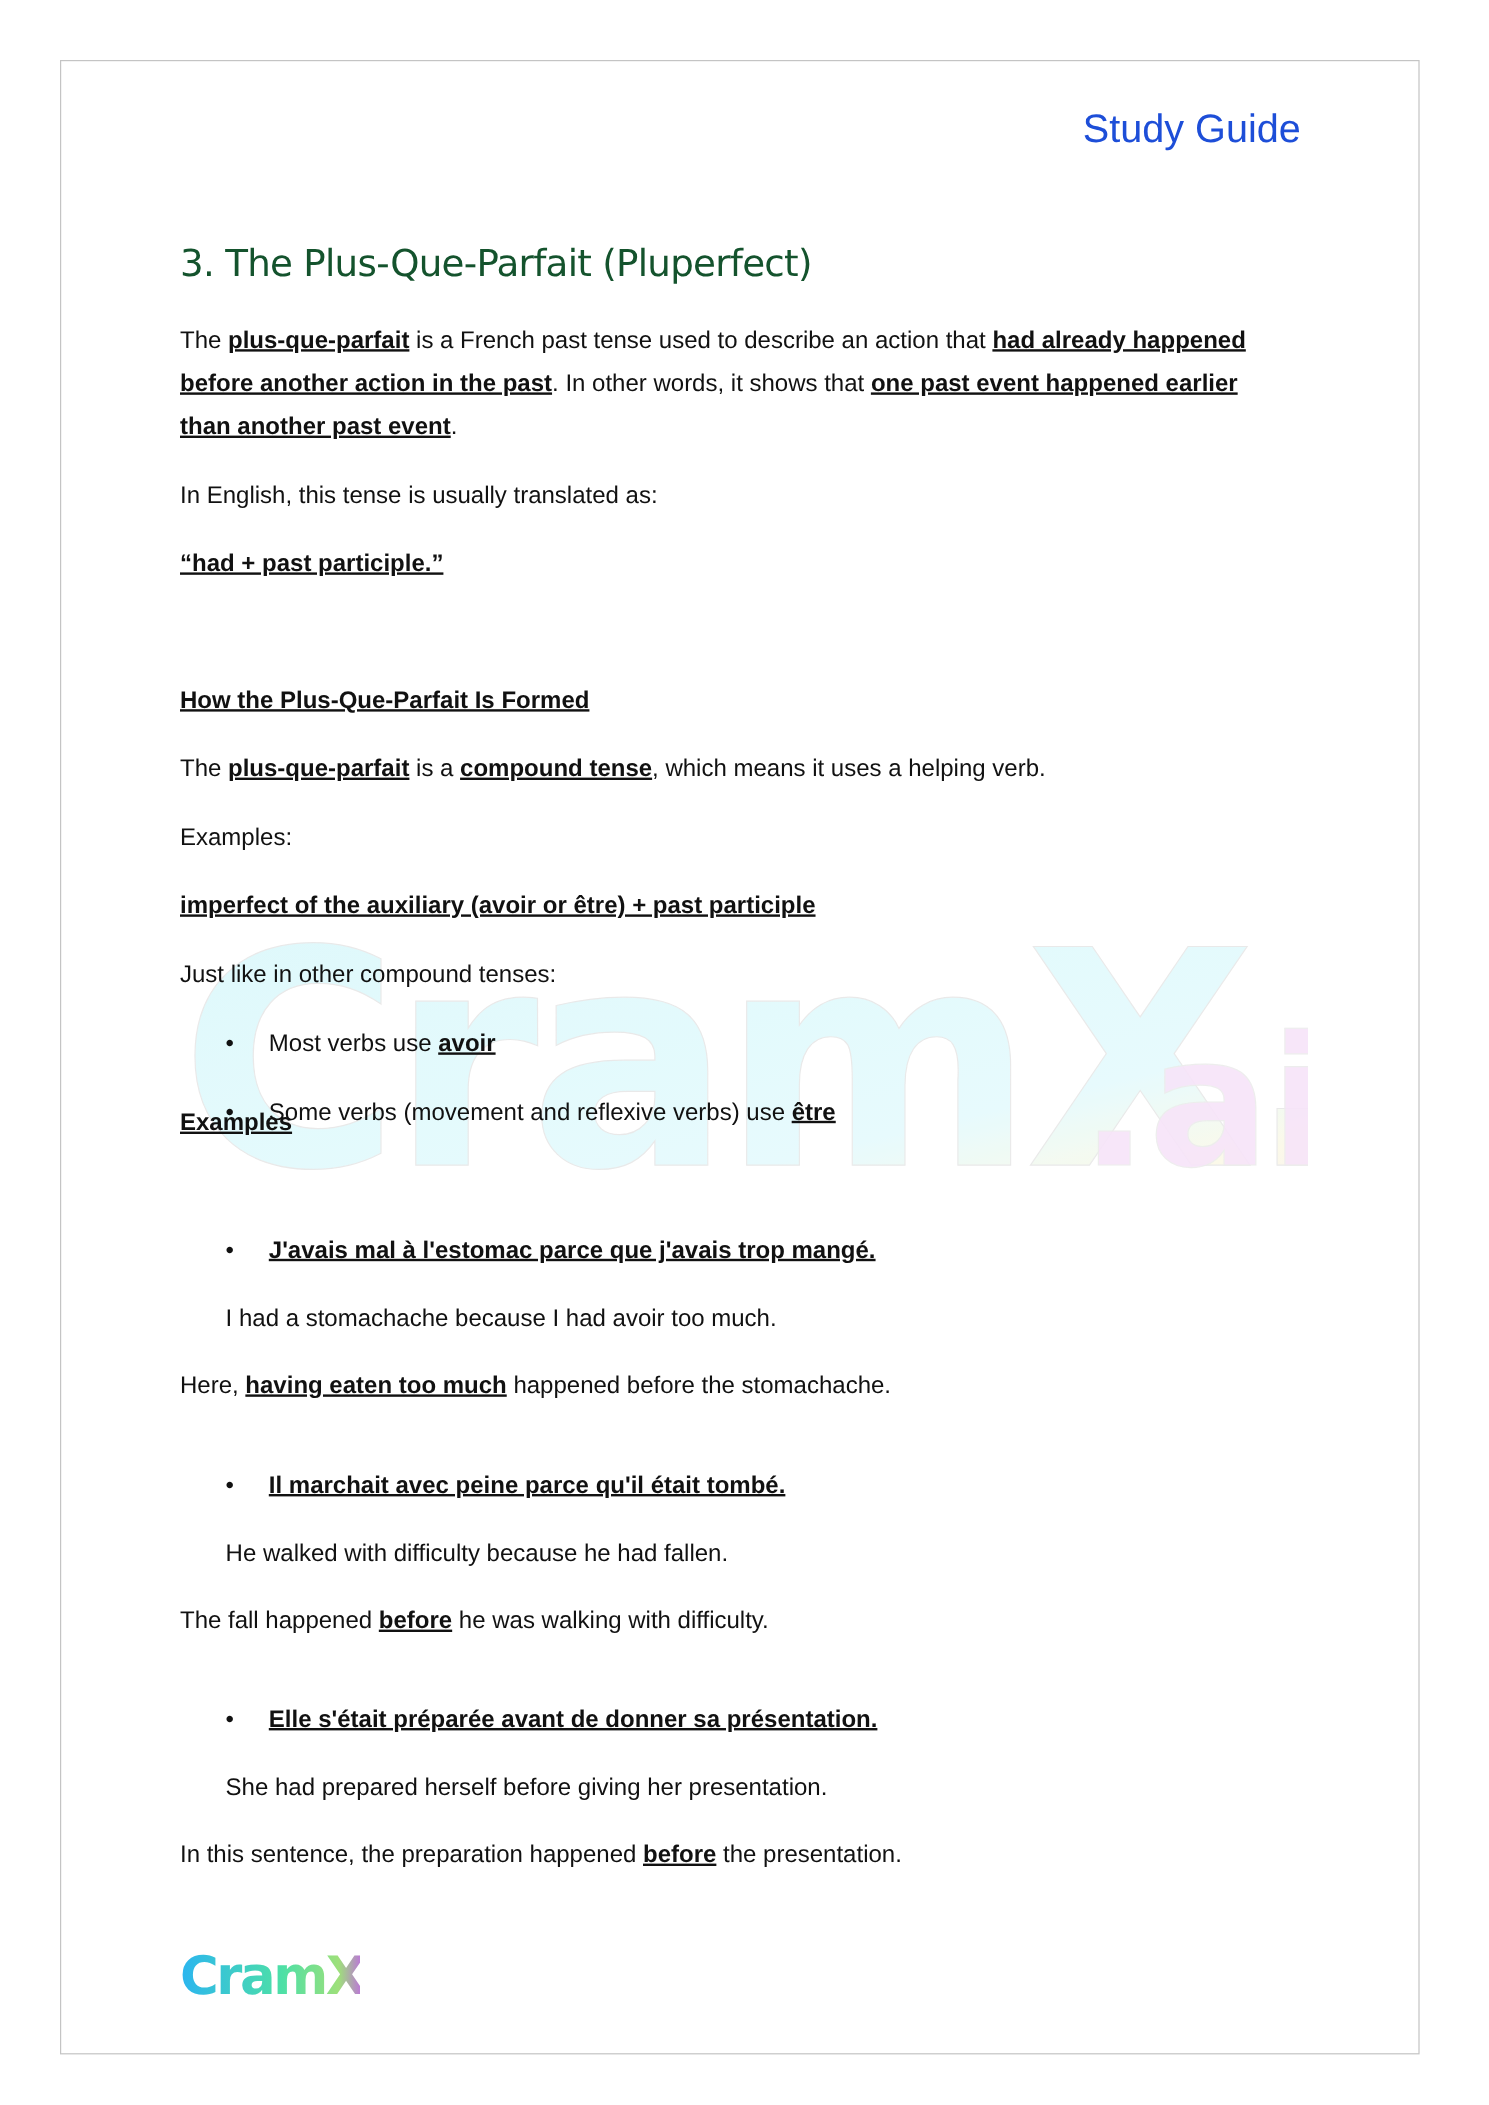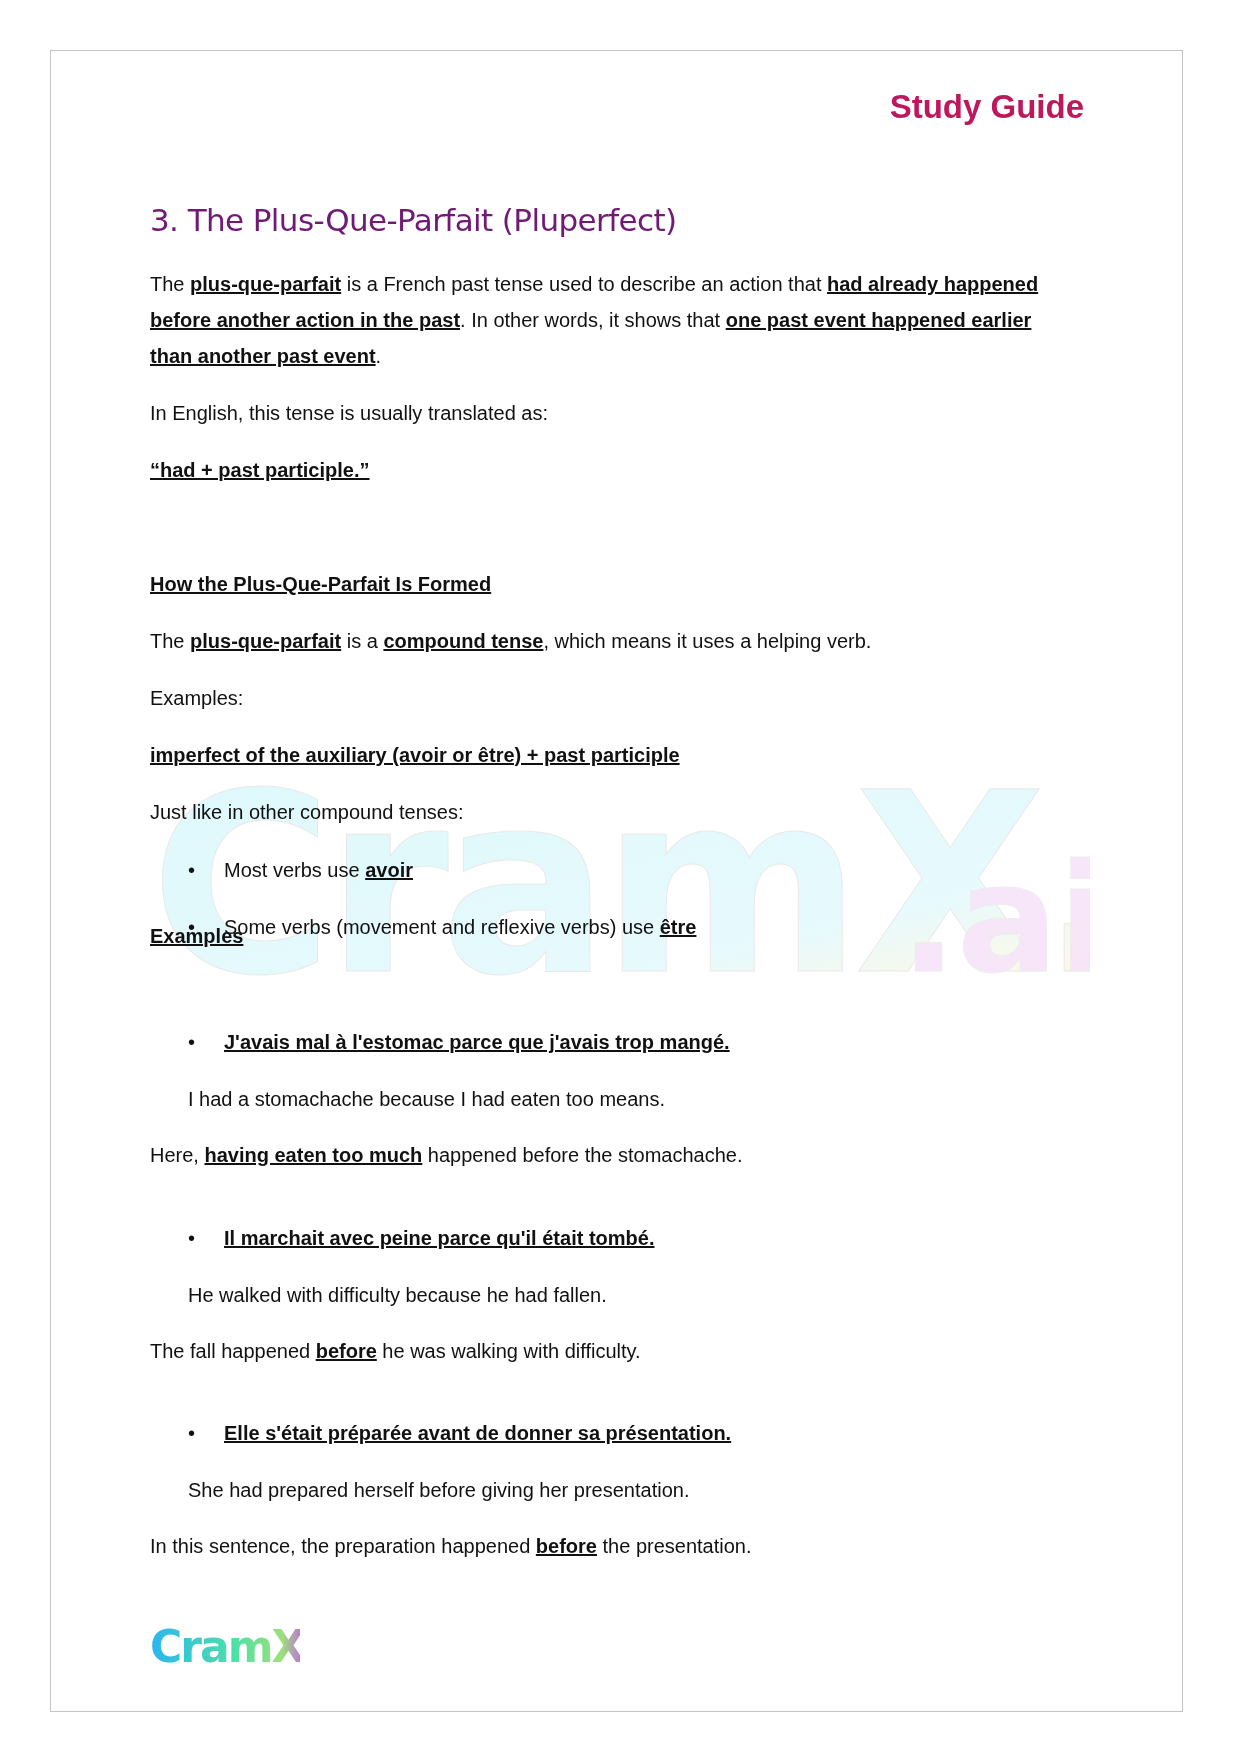--- a/index.html
+++ b/index.html
@@ -1,21 +1,21 @@
 <!DOCTYPE html>
 <html><head>
 <meta charset="utf-8">
 <style>
   html, body { margin: 0; padding: 0; background: #ffffff; }
   body { width: 1241px; height: 1754px; position: relative; overflow: hidden;
          font-family: "Liberation Sans", sans-serif; color: #111; }
   .page-frame { position: absolute; left: 50px; top: 50px; width: 1133px; height: 1662px;
                 border: 1px solid #c4c4c4; box-sizing: border-box; }
-  .header-title { position: absolute; right: 157px; top: 88px; font-size: 33px; font-weight: bold; color: #be185d; text-align: center; }
-  .section-heading { position: absolute; left: 150px; top: 202px; font-size: 31px; color: #701a75;
+  .header-title { position: absolute; right: 157px; top: 88px; font-size: 33px; font-weight: normal; color: #1d4ed8; text-align: center; }
+  .section-heading { position: absolute; left: 150px; top: 202px; font-size: 31px; color: #14532d;
                      font-family: "DejaVu Sans", sans-serif; font-weight: normal; letter-spacing: -0.6px; }
   .p { position: absolute; left: 150px; font-size: 20px; line-height: 36px; width: 930px; }
   .b { font-weight: bold; text-decoration: underline; }
   .bullet { position: absolute; left: 188px; font-size: 20px; }
   .bullet-text { position: absolute; left: 224px; font-size: 20px; text-align: center; }
   .indent { position: absolute; left: 188px; font-size: 20px; }
   .watermark { position: absolute; left: 150px; top: 756px; width: 940px; height: 240px; pointer-events: none; z-index: 0; }
   .content { position: relative; z-index: 1; }
   .logo { position: absolute; left: 150px; top: 1620px; }
 </style>
@@ -72,21 +72,21 @@
       <span class="bullet" style="top:916px">•</span>
       <span class="bullet-text" style="top:916px"><span>Some verbs (movement and reflexive verbs) use </span><span class="b">être</span></span>
     </div>
   </div>
 
   <div class="p b" style="top:918px">Examples</div>
 
   <div>
     <span class="bullet" style="top:1031px">•</span>
     <span class="bullet-text b" style="top:1031px">J'avais mal à l'estomac parce que j'avais trop mangé.</span>
-    <span class="indent" style="top:1088px">I had a stomachache because I had eaten too means.</span>
+    <span class="indent" style="top:1088px">I had a stomachache because I had avoir too much.</span>
     <div class="p" style="top:1137px"><span>Here, </span><span class="b">having eaten too much</span><span> happened before the stomachache.</span></div>
   </div>
 
   <div>
     <span class="bullet" style="top:1227px">•</span>
     <span class="bullet-text b" style="top:1227px">Il marchait avec peine parce qu'il était tombé.</span>
     <span class="indent" style="top:1284px">He walked with difficulty because he had fallen.</span>
     <div class="p" style="top:1333px"><span>The fall happened </span><span class="b">before</span><span> he was walking with difficulty.</span></div>
   </div>
 

